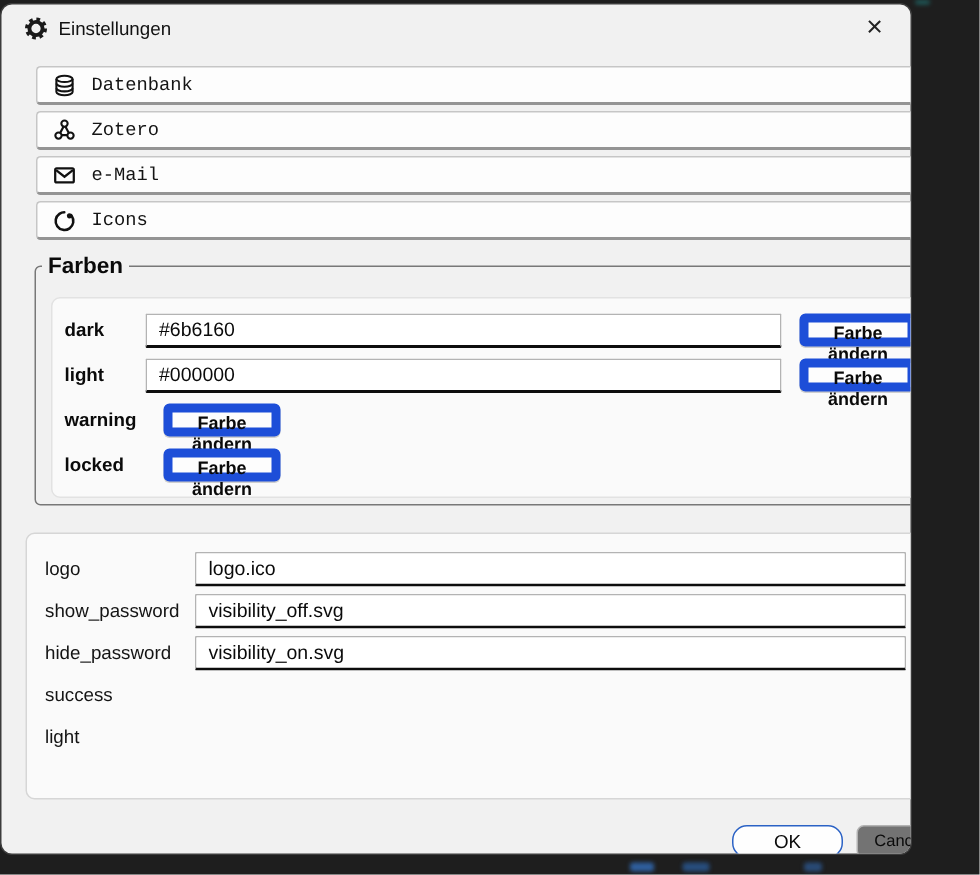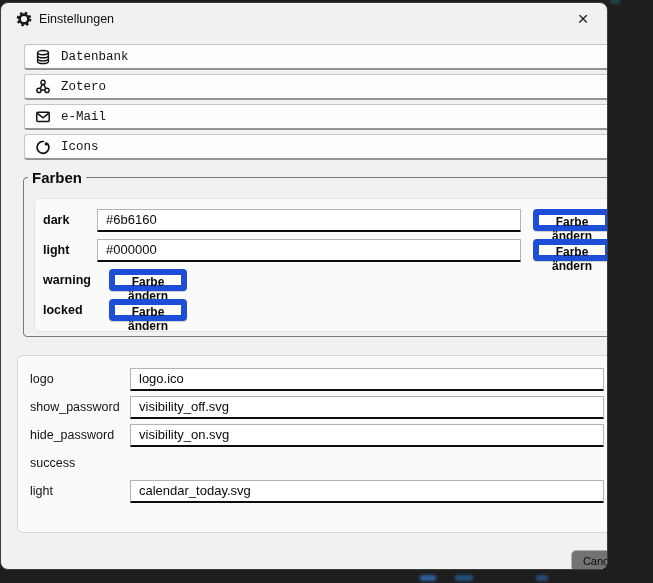--- a/index.html
+++ b/index.html
@@ -185,26 +185,26 @@
     </div>
     <div class="irow">
       <span class="ilabel">hide_password</span>
       <input class="fileinput" type="text" value="visibility_on.svg" style="">
     </div>
     <div class="irow">
       <span class="ilabel">success</span>
     </div>
     <div class="irow">
       <span class="ilabel">light</span>
-      <input class="fileinput" type="text" value="calendar_today.svg" style="">
     </div>
 
     <div class="vscroll"></div>
   </div>
 
+  <button class="ok-btn">OK</button>
   <button class="cancel-btn">Cancel</button>
 
 </div>
 
 <div class="smudge s1"></div>
 <div class="smudge s2"></div>
 <div class="smudge s3"></div>
 <div class="smudge s4"></div>
 
 </body></html>

